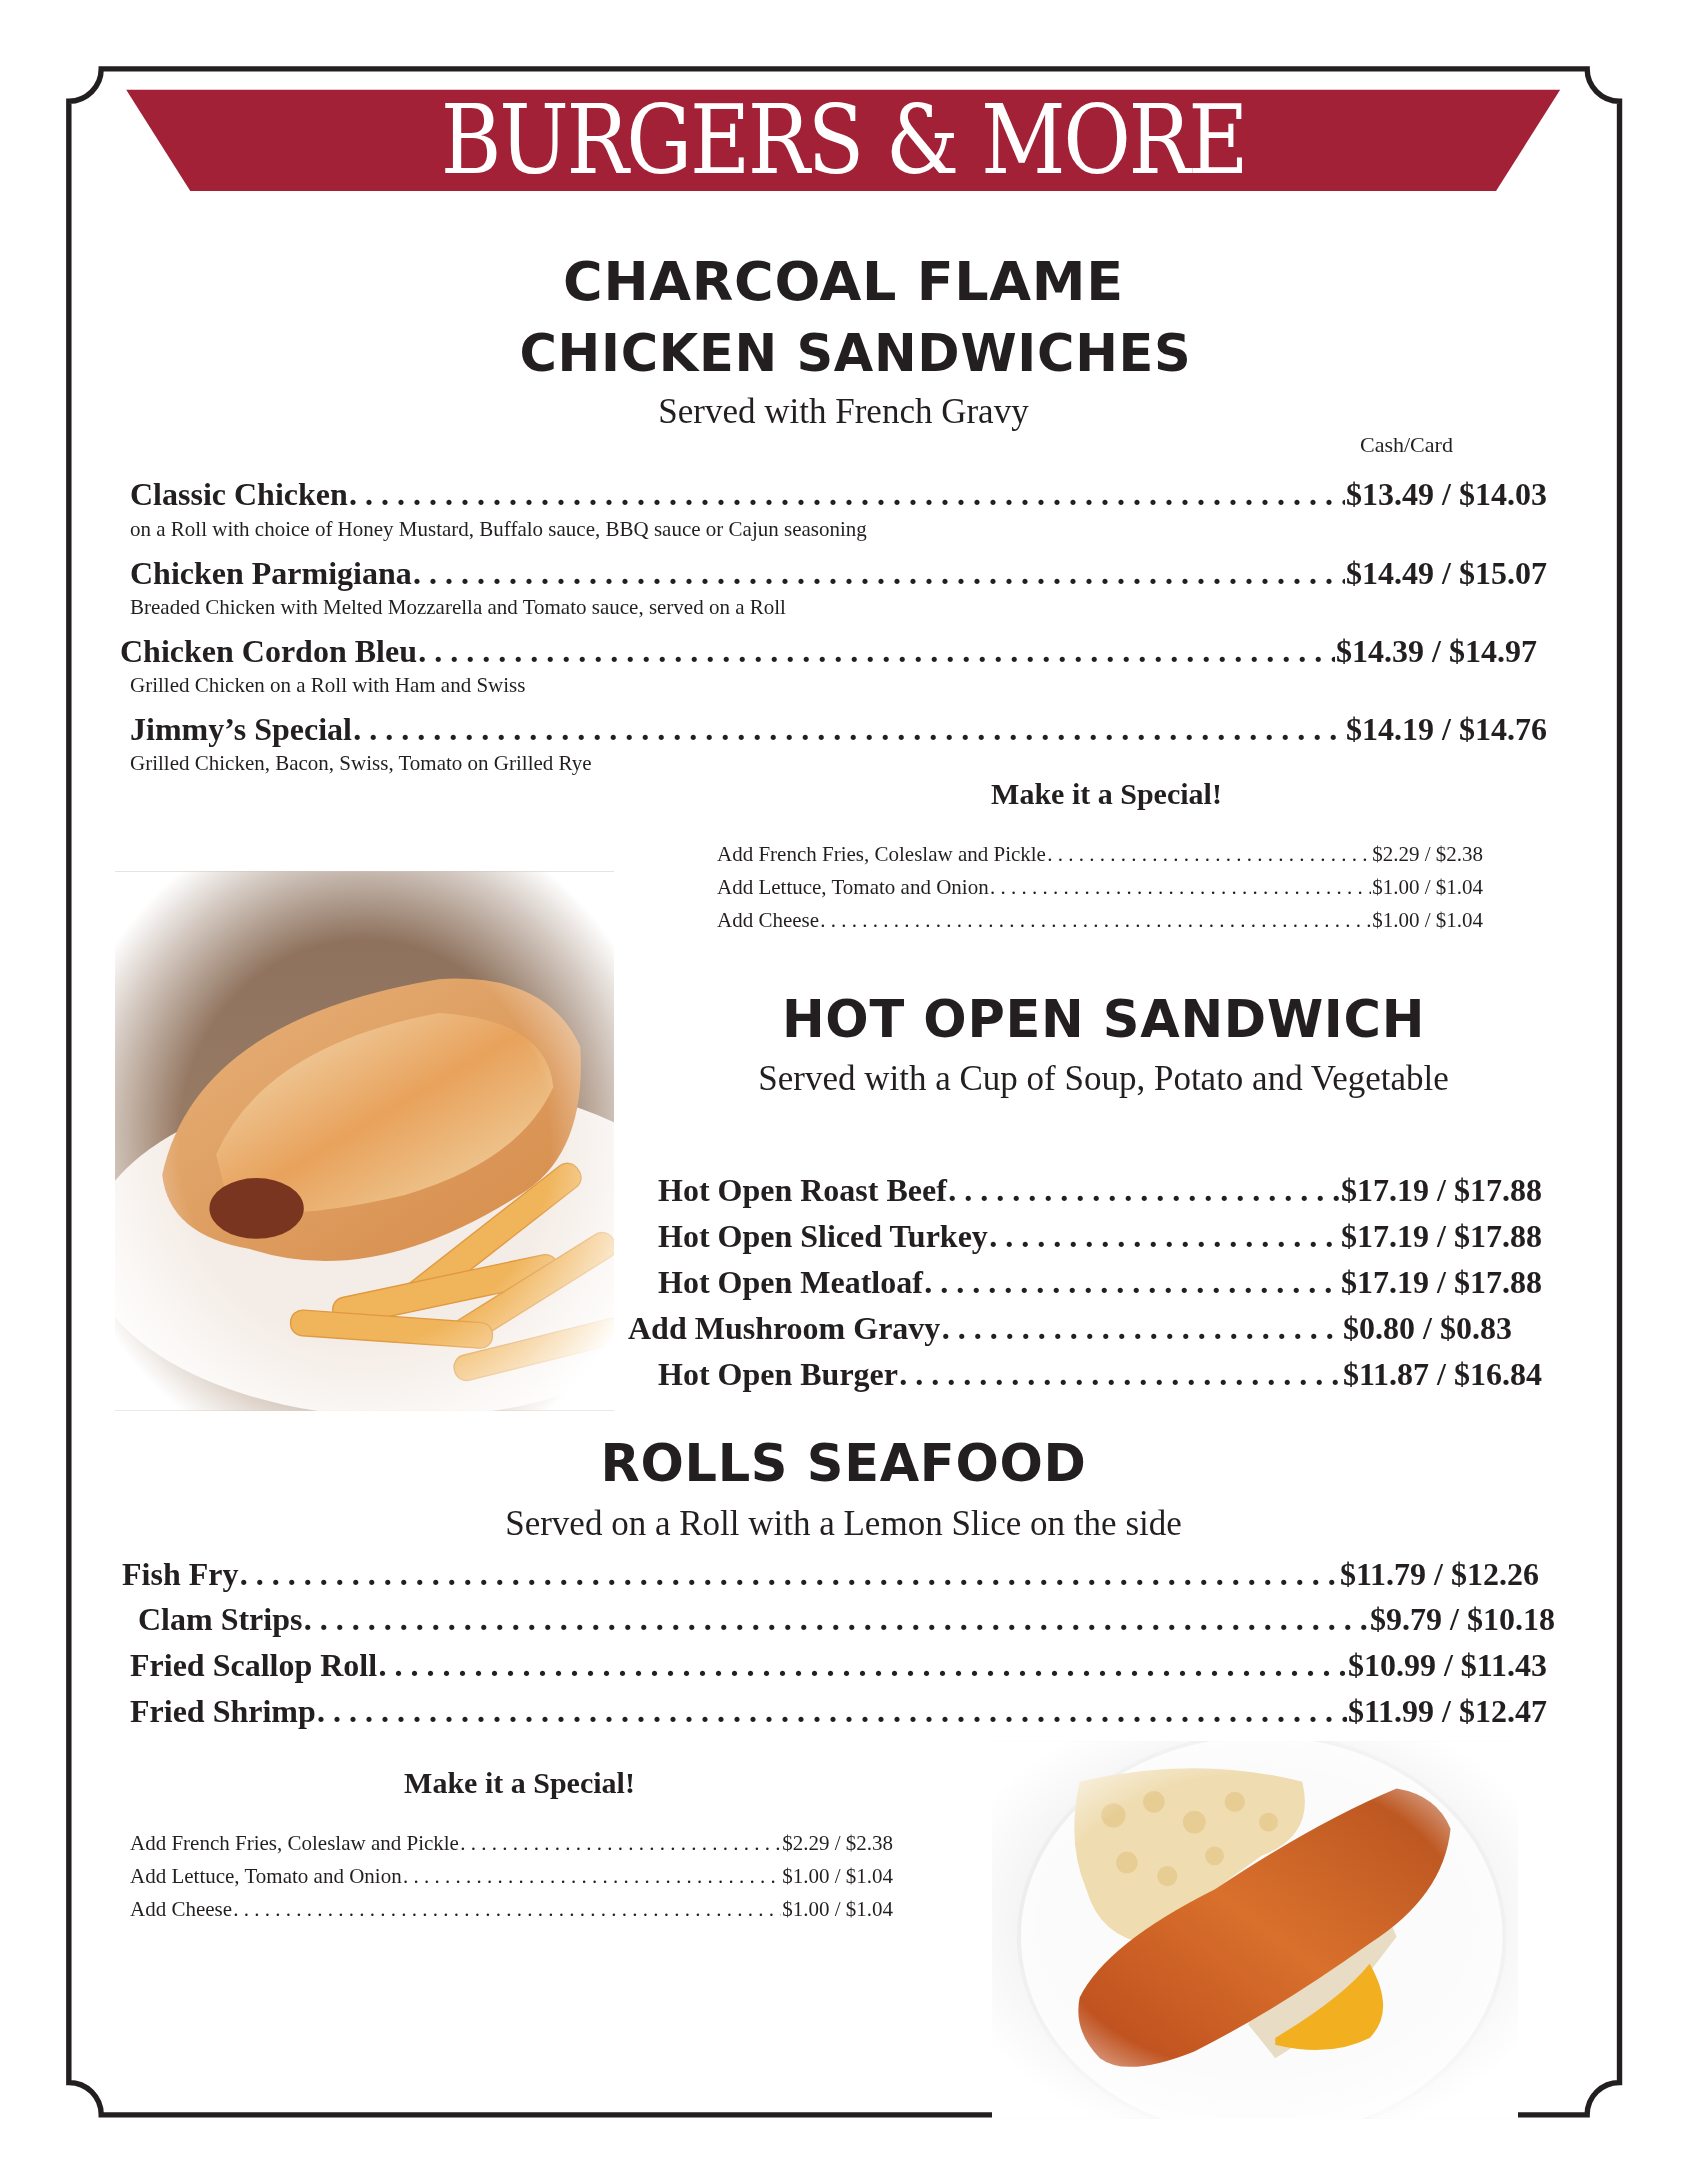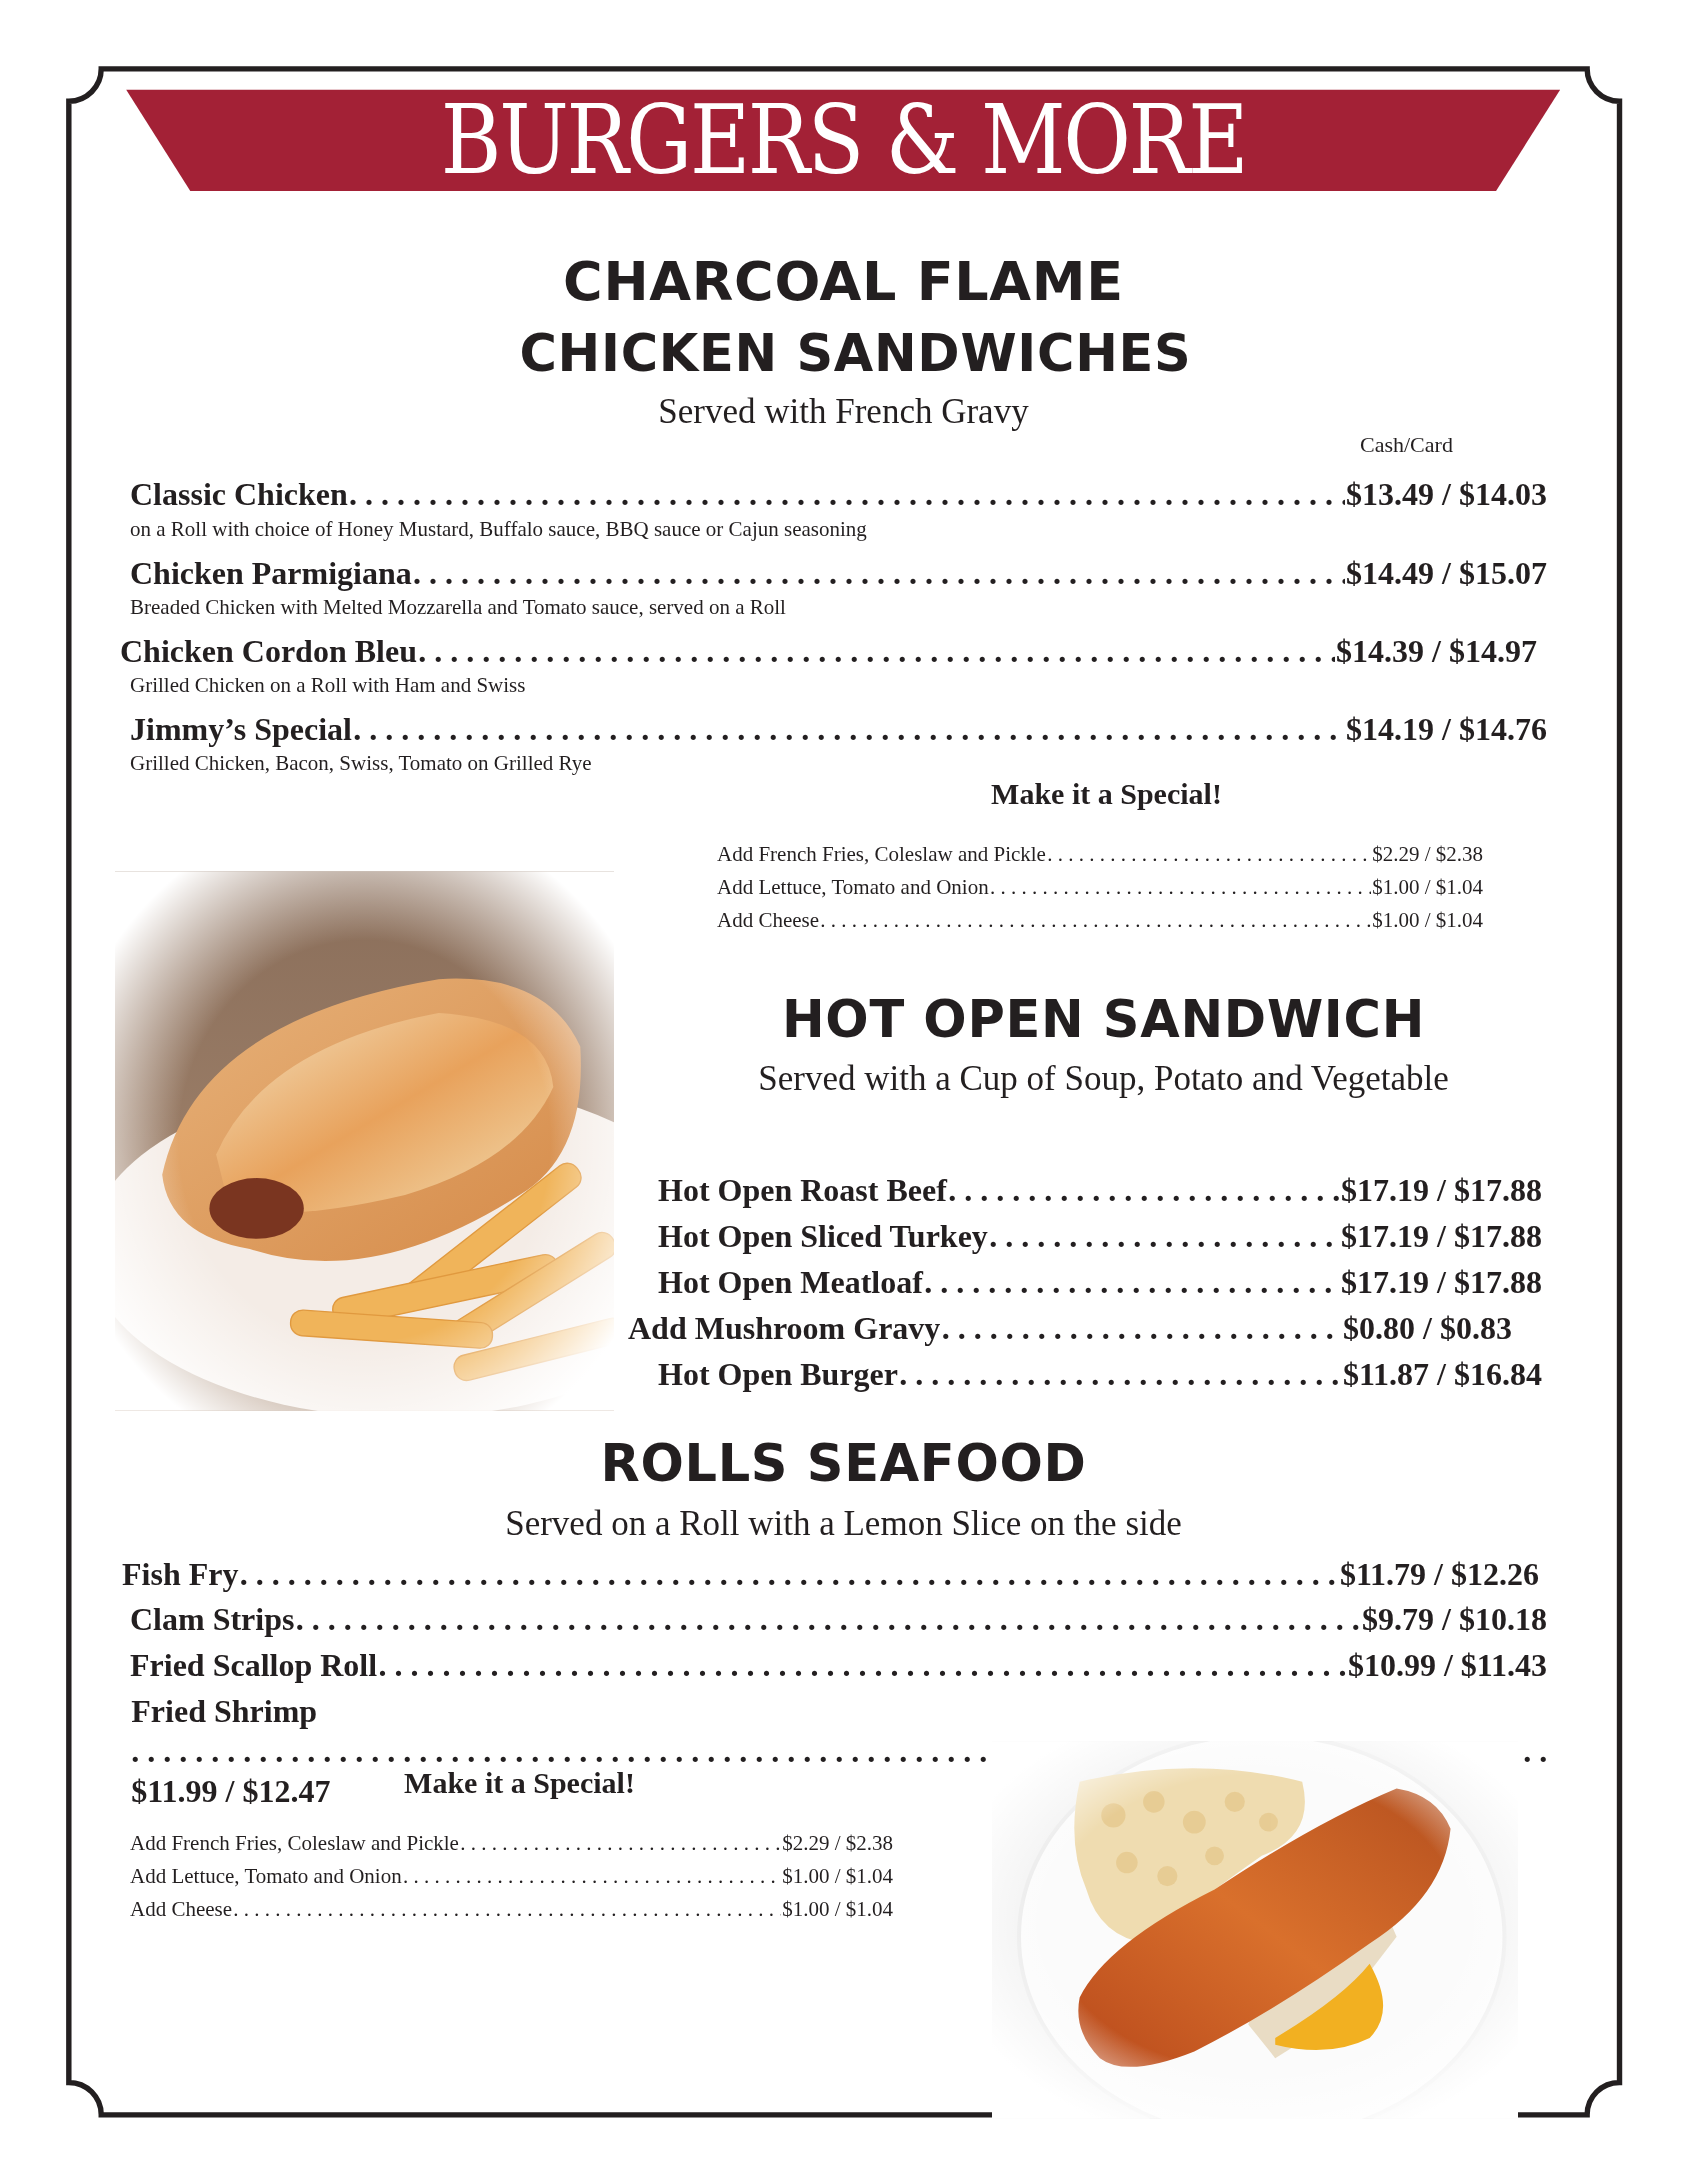--- a/index.html
+++ b/index.html
@@ -149,31 +149,31 @@
 </div>
 
 <div class="sec-title" style="left:0; width:1687px; top:1433px; font-size:51px; line-height:61px;">ROLLS SEAFOOD</div>
 <div class="sec-sub" style="left:0; width:1687px; top:1502px; font-size:35px; line-height:43px;">Served on a Roll with a Lemon Slice on the side</div>
 
 <div class="row big" style="left:122px; width:1417px; top:1554px;">
   <span class="name">Fish Fry</span>
   <span class="dots"></span>
   <span class="price">$11.79 / $12.26</span>
 </div>
-<div class="row big" style="left:130px; width:1417px; top:1599px;justify-content:flex-end;">
+<div class="row big" style="left:138px; width:1417px; top:1599px;justify-content:flex-end;">
   <span class="name">Clam Strips</span>
   <span class="dots"></span>
   <span class="price">$9.79 / $10.18</span>
 </div>
 <div class="row big" style="left:130px; width:1417px; top:1645px;">
   <span class="name">Fried Scallop Roll</span>
   <span class="dots"></span>
   <span class="price">$10.99 / $11.43</span>
 </div>
-<div class="row big" style="left:130px; width:1417px; top:1691px;flex-direction:column;">
+<div class="row big" style="left:130px; width:1417px; top:1691px;">
   <span class="name">Fried Shrimp</span>
   <span class="dots"></span>
   <span class="price">$11.99 / $12.47</span>
 </div>
 
 <div class="special-head" style="left:317px; width:405px; top:1764px; line-height:38px;">Make it a Special!</div>
 
 <div class="row small" style="left:130px; width:763px; top:1829px;">
   <span class="name">Add French Fries, Coleslaw and Pickle</span>
   <span class="dots"></span>

